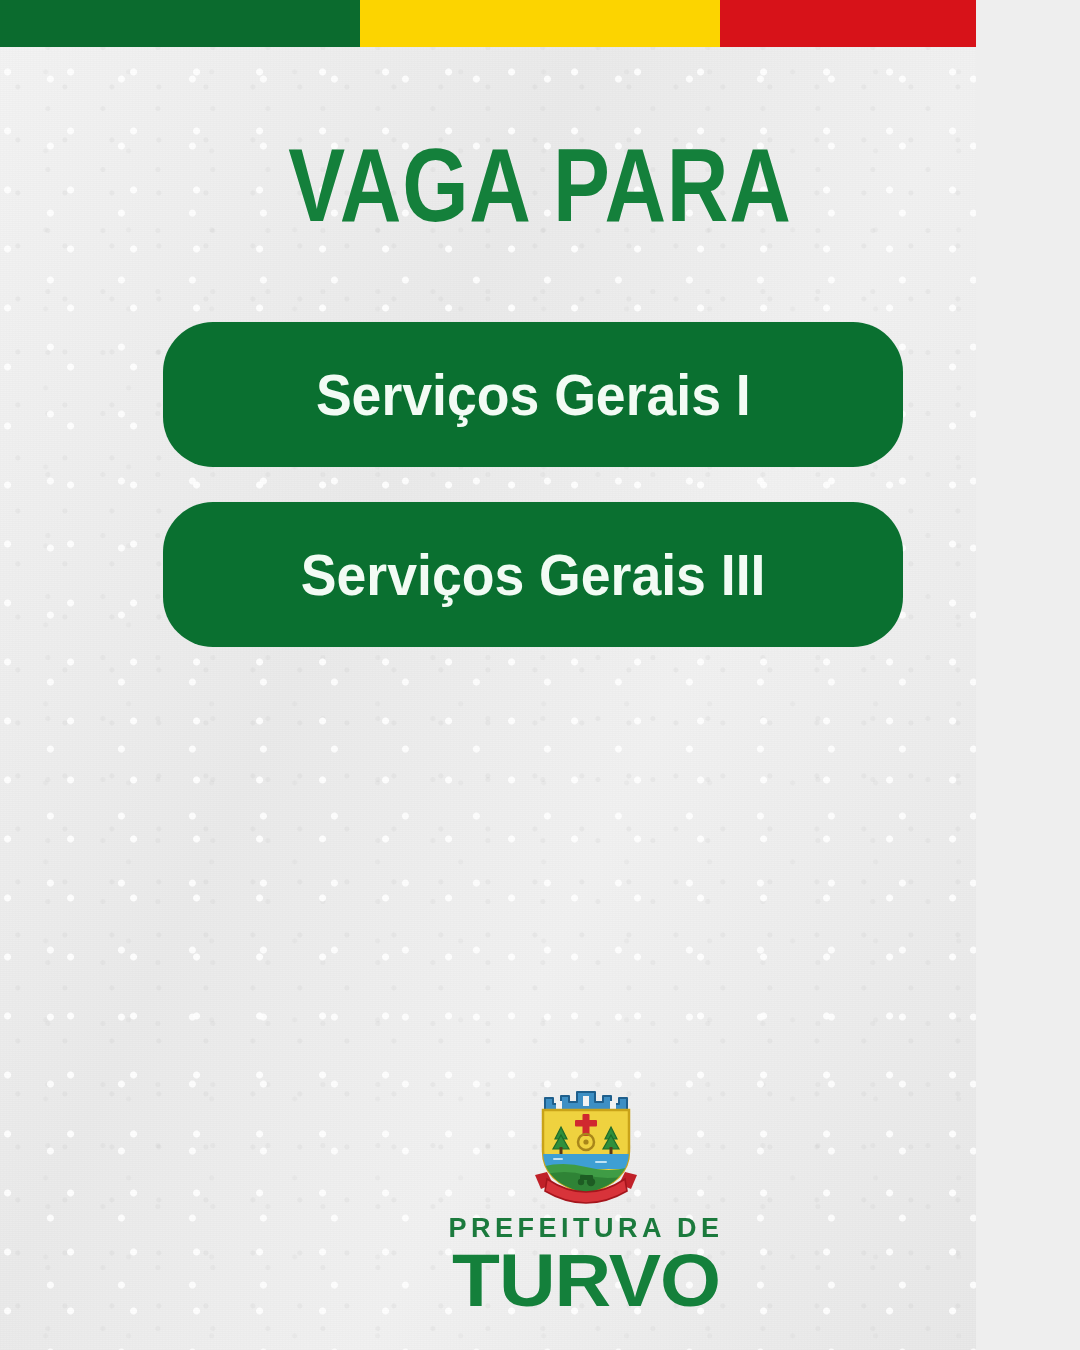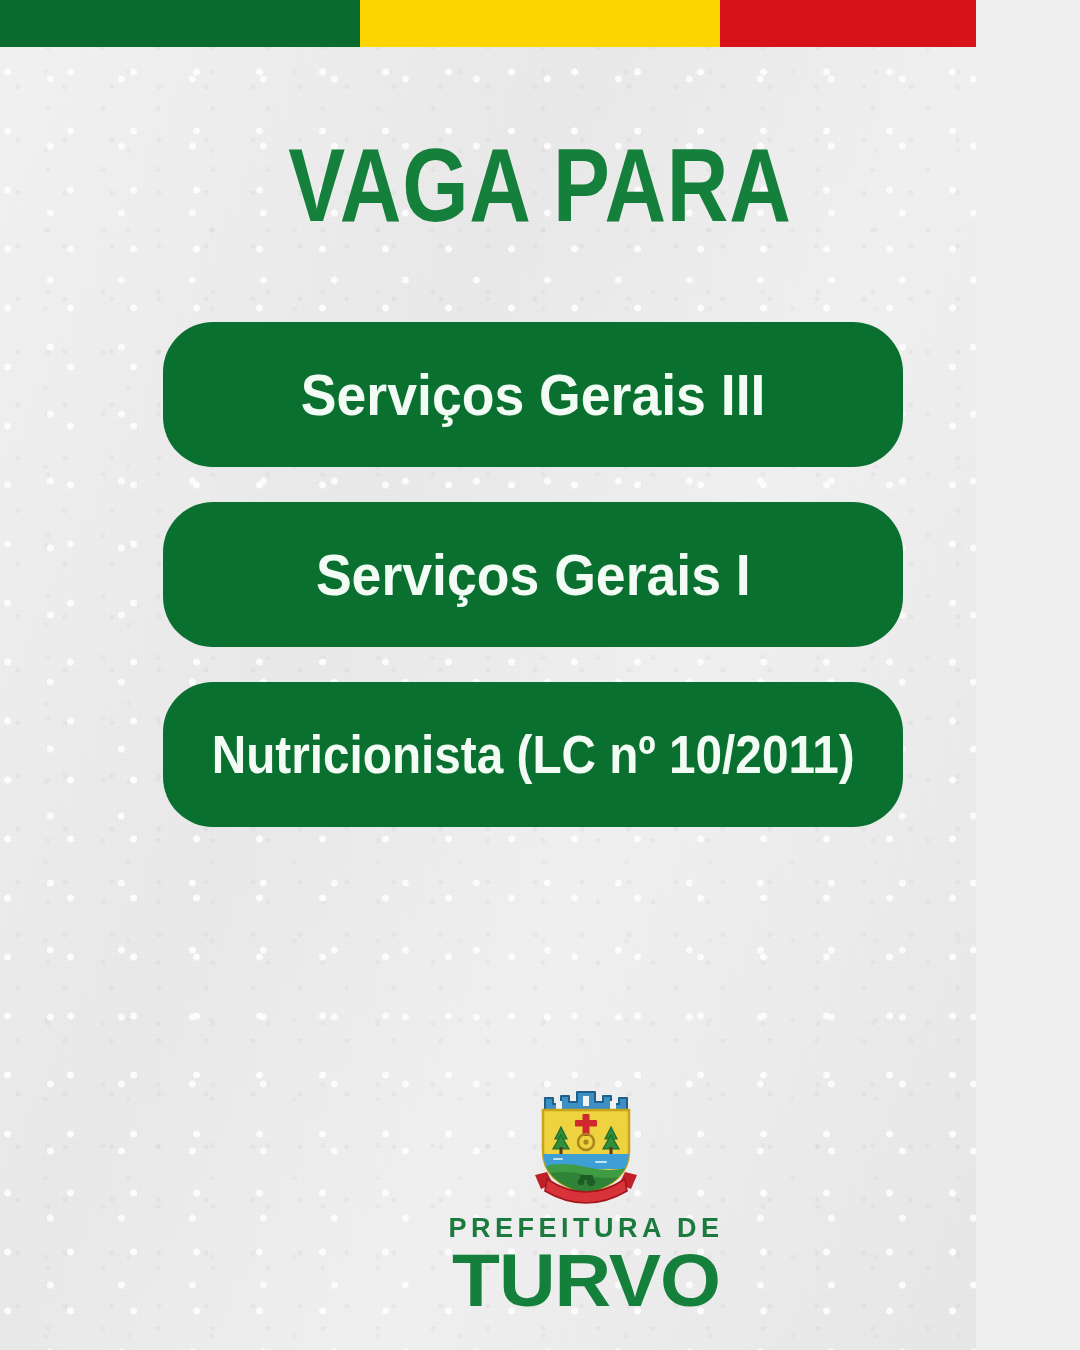--- a/index.html
+++ b/index.html
@@ -147,30 +147,27 @@
     <div class="flag-seg" style="background:#0b6b2e"></div>
     <div class="flag-seg" style="background:#fcd400"></div>
     <div class="flag-seg" style="background:#d71219"></div>
   </div>
 
   <div class="title">VAGA PARA</div>
 
   <div class="pill-stack">
 
     <div class="pill">
+      <span class="pill-label">Serviços Gerais I</span>
+    </div>
+
+    <div class="pill">
       <span class="pill-label">Serviços Gerais III</span>
     </div>
 
-    <div class="pill">
-      <span class="pill-label">Serviços Gerais I</span>
-    </div>
-
-    <div class="pill">
-      <span class="pill-label narrow">Nutricionista (LC nº 10/2011)</span>
-    </div>
 
 
   </div>
 
   <div class="brand">
 
     <svg class="crest" width="126" height="124" viewBox="0 0 126 124">
 
       <g>
         <path d="M22 27 L22 15 L30 15 L30 21 L38 21 L38 13 L46 13 L46 19 L54 19

